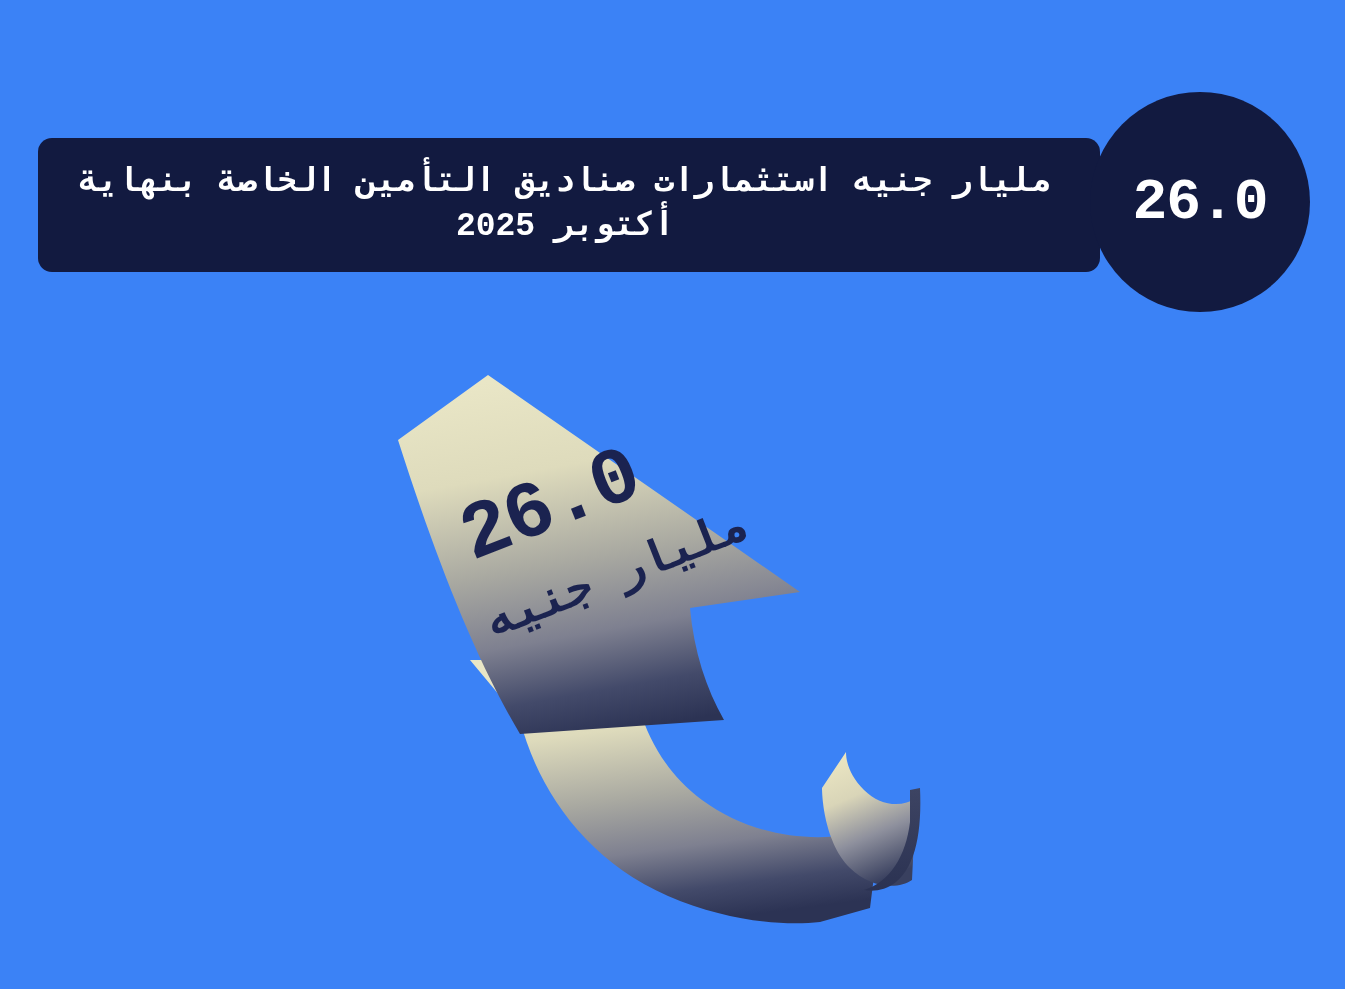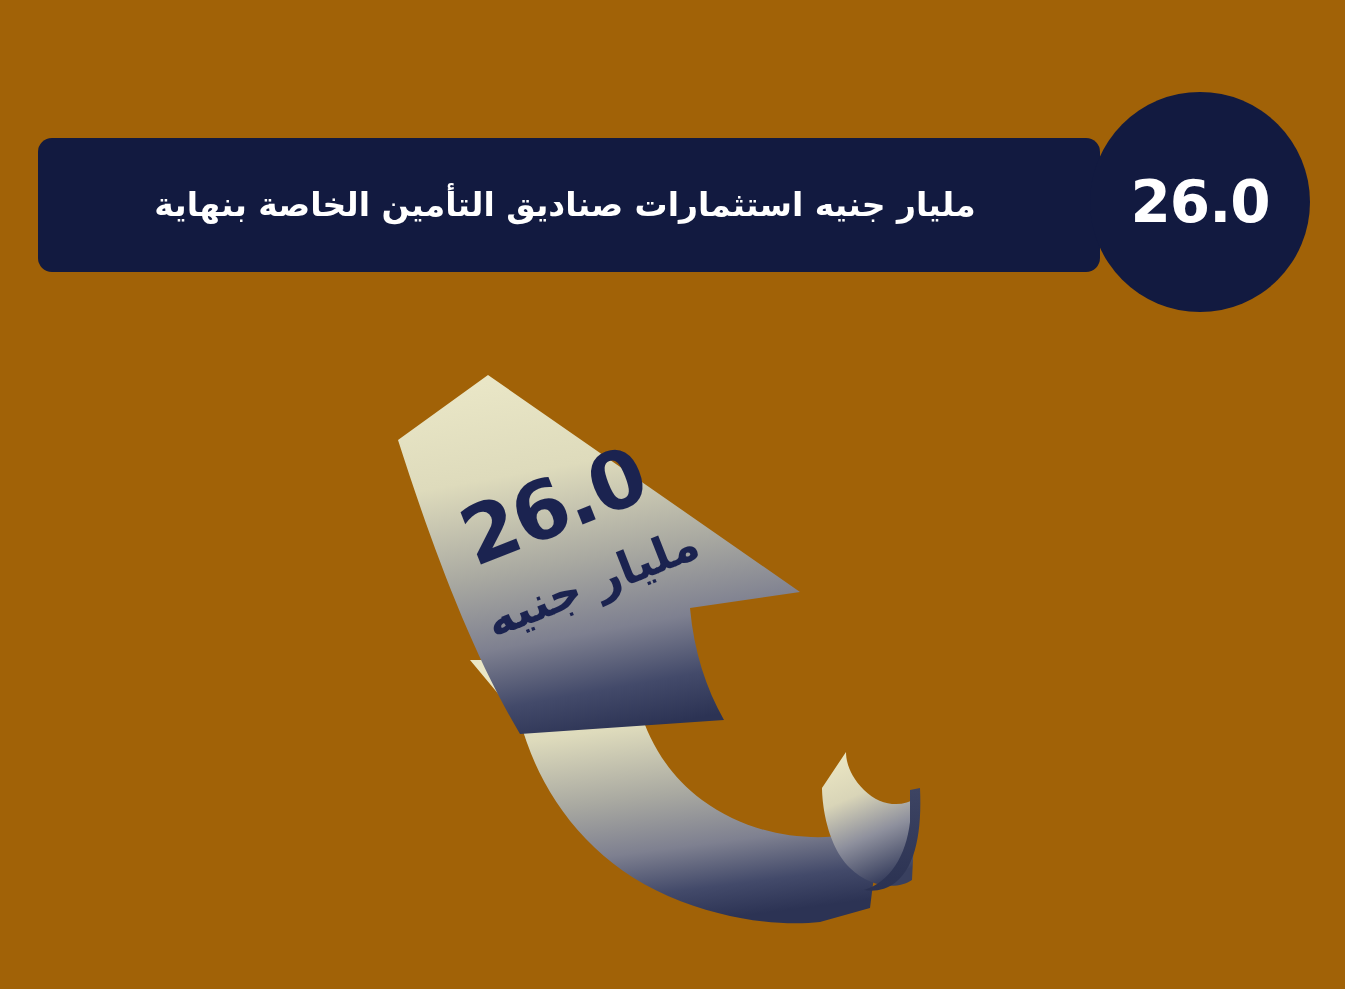--- a/index.html
+++ b/index.html
@@ -12,21 +12,22 @@
     width: 1345px;
     height: 989px;
     overflow: hidden;
     font-family: "DejaVu Sans", "Liberation Sans", sans-serif;
   }
 
   #stage {
     position: relative;
     width: 1345px;
     height: 989px;
-    background: #a16207;
+    background: #3b82f6;
+    font-family: Liberation Mono, monospace;
   }
 
   
   .header-group {
     position: absolute;
     left: 0;
     top: 0;
     width: 1345px;
     height: 340px;
   }
@@ -143,20 +144,21 @@
 
     <svg class="header-svg" viewBox="0 0 1345 340" xmlns="http://www.w3.org/2000/svg">
 
       <rect x="38" y="138" width="1062" height="134" rx="14" ry="14" fill="#121a40"></rect>
 
       <circle cx="1200" cy="202" r="110" fill="#121a40"></circle>
     </svg>
 
     <div class="title-text">
       <span class="title-line">مليار جنيه استثمارات صناديق التأمين الخاصة بنهاية</span>
+      <span class="title-line">أكتوبر 2025</span>
     </div>
 
     <div class="badge-value">26.0</div>
   </div>
 
   <div class="arrow-wrap">
 
     <svg class="arrow-svg" viewBox="0 0 620 600" xmlns="http://www.w3.org/2000/svg">
       <defs>
         <linearGradient id="bodyGrad" x1="0.32" y1="0" x2="0.52" y2="1">

